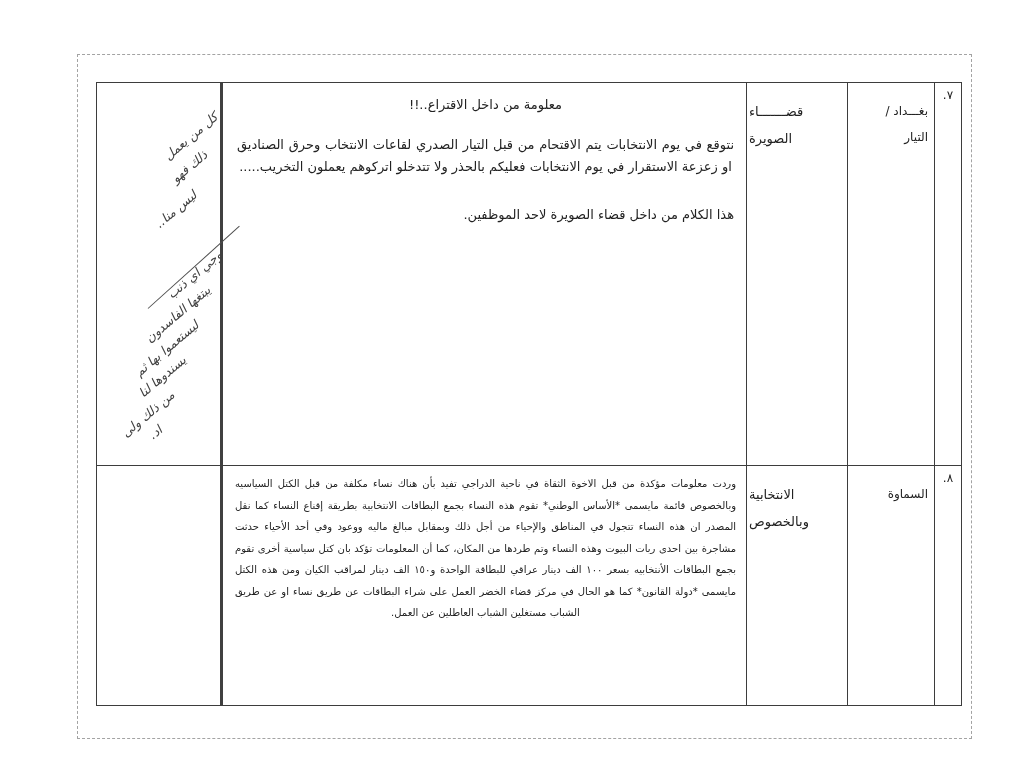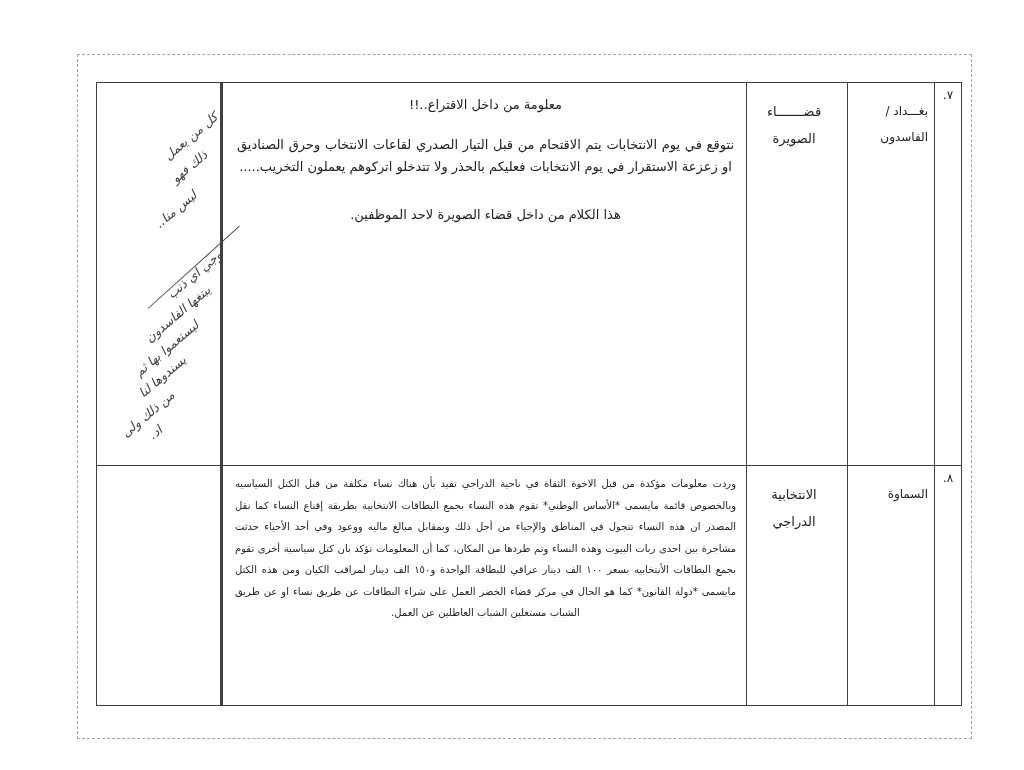--- a/index.html
+++ b/index.html
@@ -16,30 +16,30 @@
              box-sizing:border-box;}
   .trow{display:flex;box-sizing:border-box;}
   .trow-7{height:383px;border-bottom:1px solid #3d3d3d;}
   .trow-8{flex:1;}
   .cell{box-sizing:border-box;overflow:hidden;}
   .cell-num{width:27px;border-left:1px solid #3d3d3d;padding-top:5px;
             text-align:center;font-size:12px;}
   .cell-gov{width:87px;border-left:1px solid #3d3d3d;padding:15px 6px 0 2px;
             font-size:12px;line-height:26px;text-align:right;}
   .cell-dist{width:101px;border-left:1px solid #3d3d3d;padding:15px 8px 0 2px;
-             font-size:13px;line-height:27px;text-align:center;}
+             font-size:13px;line-height:27px;text-align:left;}
   .cell-main{width:526px;border-left:3px solid #404040;padding:12px 12px 0 14px;
              font-size:13px;}
   .cell-margin{flex:1;position:relative;overflow:visible;}
 
   .doc-title{text-align:center;margin:2px 0 0;}
   .para{margin:16px 0 0;text-align:justify;line-height:22px;}
   .para-intro{margin-top:15px;}
   .para-warning{margin-top:22px;text-align-last:center;}
-  .para-source{margin-top:26px;text-align:center;}
+  .para-source{margin-top:26px;text-align:right;}
   .row8-body{margin:0;padding:7px 10px 0 12px;font-size:10px;line-height:21.5px;
              text-align:justify;text-align-last:center;}
 
   
   .hw-line{position:absolute;white-space:nowrap;transform:rotate(-40deg);
            transform-origin:100% 0;font-style:italic;font-size:12.5px;
            color:#404040;direction:rtl;line-height:14px;}
   .n1l1{right:8px;top:27px}   .n1l2{right:19px;top:65px}  .n1l3{right:29px;top:105px}
   .n2l1{right:4px;top:165px}  .n2l2{right:16px;top:200px} .n2l3{right:28px;top:235px}
   .n2l4{right:40px;top:270px} .n2l5{right:52px;top:305px} .n2l6{right:64px;top:340px}
@@ -55,21 +55,21 @@
   <div class="scan-border"></div>
 
   <div class="doc-table">
 
     <div class="trow trow-7">
       <div class="cell cell-num">
         <span>٧.</span>
       </div>
       <div class="cell cell-gov">
         <div>بغـــداد /</div>
-        <div>الفاسدون</div>
+        <div>التيار</div>
       </div>
       <div class="cell cell-dist">
         <div>قضـــــــاء</div>
         <div>الصويرة</div>
       </div>
       <div class="cell cell-main">
         <div class="doc-title">معلومة من داخل الاقتراع..!!</div>
         <p class="para para-warning">نتوقع في يوم الانتخابات يتم الاقتحام من قبل التيار الصدري لقاعات الانتخاب وحرق الصناديق او زعزعة الاستقرار في يوم الانتخابات فعليكم بالحذر ولا تتدخلو اتركوهم يعملون التخريب.....</p>
         <p class="para para-source">هذا الكلام من داخل قضاء الصويرة لاحد الموظفين.</p>
       </div>
@@ -90,21 +90,21 @@
     <div class="trow trow-8">
       <div class="cell cell-num">
         <span>٨.</span>
       </div>
       <div class="cell cell-gov">
         <div>السماوة</div>
         <div></div>
       </div>
       <div class="cell cell-dist">
         <div>الانتخابية</div>
-        <div>الدراجي</div>
+        <div>وبالخصوص</div>
       </div>
       <div class="cell cell-main" style="padding:0;">
         <p class="row8-body">وردت معلومات مؤكدة من قبل الاخوة الثقاة في ناحية الدراجي تفيد بأن هناك نساء مكلفة من قبل الكتل السياسيه وبالخصوص قائمة مايسمى *الأساس الوطني* تقوم هذه النساء بجمع البطاقات الانتخابية بطريقة إقناع النساء كما نقل المصدر ان هذه النساء تتجول في المناطق والإحياء من أجل ذلك وبمقابل مبالغ ماليه ووعود وفي أحد الأحياء حدثت مشاجرة بين احدى ربات البيوت وهذه النساء وتم طردها من المكان، كما أن المعلومات تؤكد بان كتل سياسية أخرى تقوم بجمع البطاقات الأنتخابيه بسعر ١٠٠ الف دينار عراقي للبطاقة الواحدة و١٥٠ الف دينار لمراقب الكيان ومن هذه الكتل مايسمى *دولة القانون* كما هو الحال في مركز قضاء الخضر العمل على شراء البطاقات عن طريق نساء او عن طريق الشباب مستغلين الشباب  العاطلين عن العمل.</p>
       </div>
       <div class="cell cell-margin"></div>
     </div>
 
   </div>
 </div>
 

